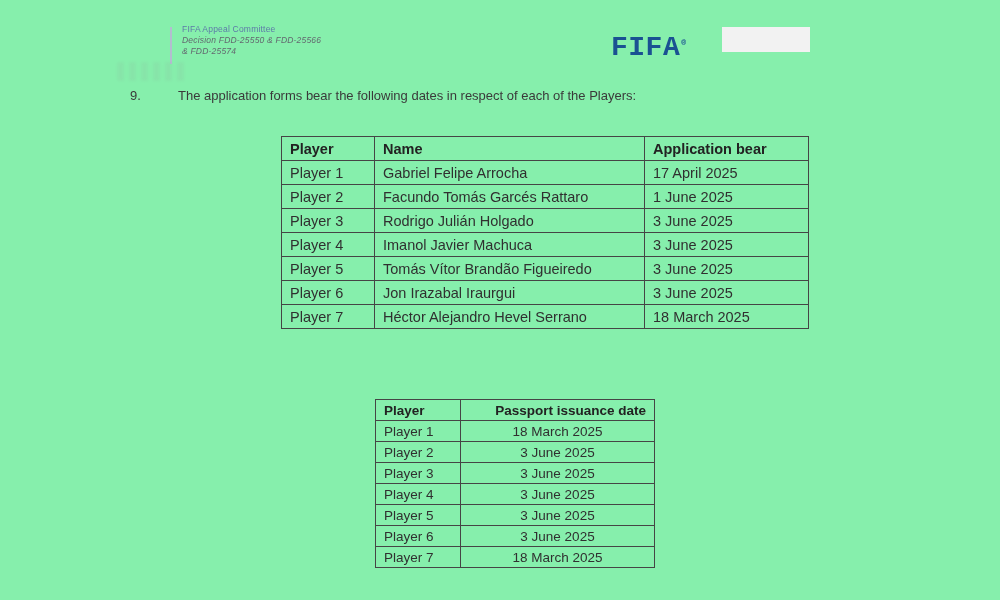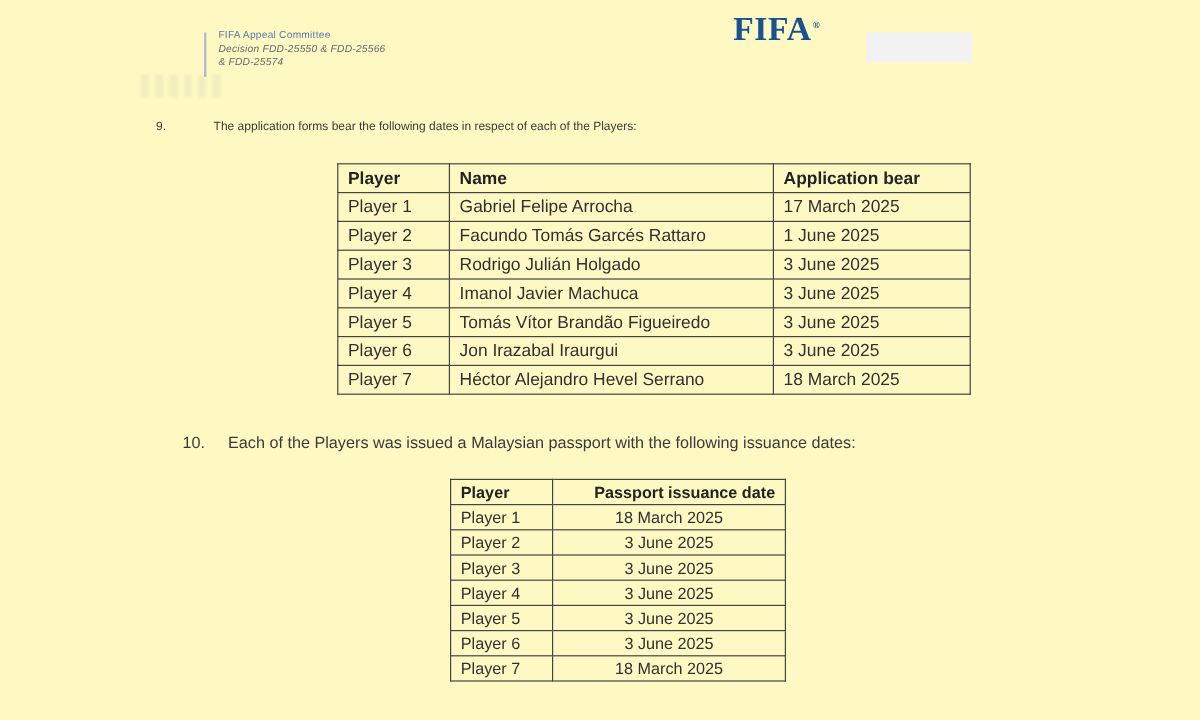--- a/index.html
+++ b/index.html
@@ -1,20 +1,20 @@
 <!DOCTYPE html>
 <html><head>
 <meta charset="utf-8">
 <style>
   html, body { margin: 0; padding: 0; background: #ffffff; }
   .page {
     position: relative;
     width: 1000px;
     height: 600px;
-    background: #fef9c3;
+    background: #86efac;
     overflow: hidden;
     font-family: "Liberation Sans", sans-serif;
   }
 
   
   .header-vline {
     position: absolute;
     left: 170px; top: 27px;
     width: 2px; height: 37px;
     background: #b3bdd0;
@@ -24,23 +24,23 @@
     left: 182px; top: 24px;
     font-size: 8.5px;
     line-height: 11px;
     letter-spacing: 0.2px;
   }
   .header-committee { color: #5d7aa8; }
   .header-decision  { color: #63686f; font-style: italic; }
 
   .fifa-logo {
     position: absolute;
-    left: 611px; top: 6px;
+    left: 611px; top: 28px;
     color: #1a5192;
-    font-family: Liberation Serif, serif;
+    font-family: Liberation Mono, monospace;
     font-weight: 800;
     font-size: 28px;
     letter-spacing: 0.5px;
     line-height: 30px;
   }
   .fifa-logo sup {
     font-size: 8px;
     font-weight: 700;
     vertical-align: super;
     margin-left: 1px;
@@ -56,21 +56,21 @@
     left: 117px; top: 62px;
     width: 72px; height: 19px;
     opacity: 0.10;
     filter: blur(1.5px);
     background: repeating-linear-gradient(90deg, #909090 0 7px, transparent 7px 12px);
     border-radius: 2px;
   }
 
   
   .para { position: absolute; color: #3a3a3a; white-space: nowrap; }
-  .para-9  { left: 130px; top: 100px;  font-size: 10px; }
+  .para-9  { left: 130px; top: 88px;  font-size: 13px; }
   .para-10 { left: 152px; top: 361px; font-size: 13.5px; }
   .para-num { display: inline-block; }
   .para-9  .para-num { width: 48px; }
   .para-10 .para-num { width: 38px; }
 
   
   table.doc-table {
     position: absolute;
     border-collapse: collapse;
     table-layout: fixed;
@@ -132,21 +132,21 @@
         <tr>
           <th>Player</th>
           <th>Name</th>
           <th>Application bear</th>
         </tr>
       </thead>
       <tbody>
         <tr>
           <td>Player 1</td>
           <td>Gabriel Felipe Arrocha</td>
-          <td>17 March 2025</td>
+          <td>17 April 2025</td>
         </tr>
         <tr>
           <td>Player 2</td>
           <td>Facundo Tomás Garcés Rattaro</td>
           <td>1 June 2025</td>
         </tr>
         <tr>
           <td>Player 3</td>
           <td>Rodrigo Julián Holgado</td>
           <td>3 June 2025</td>
@@ -167,23 +167,20 @@
           <td>3 June 2025</td>
         </tr>
         <tr>
           <td>Player 7</td>
           <td>Héctor Alejandro Hevel Serrano</td>
           <td>18 March 2025</td>
         </tr>
       </tbody>
     </table>
 
-  <div class="para para-10">
-    <span class="para-num">10.</span><span class="para-text">Each of the Players was issued a Malaysian passport with the following issuance dates:</span>
-  </div>
 
   <table class="doc-table table-passport">
       <thead>
         <tr>
           <th>Player</th>
           <th>Passport issuance date</th>
         </tr>
       </thead>
       <tbody>
         <tr>

